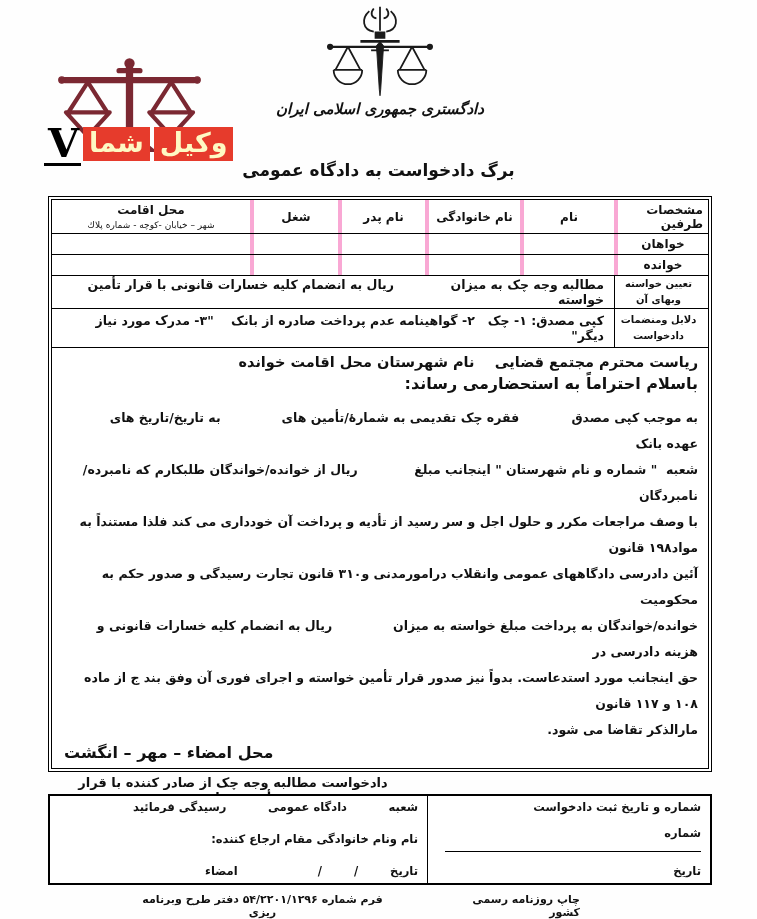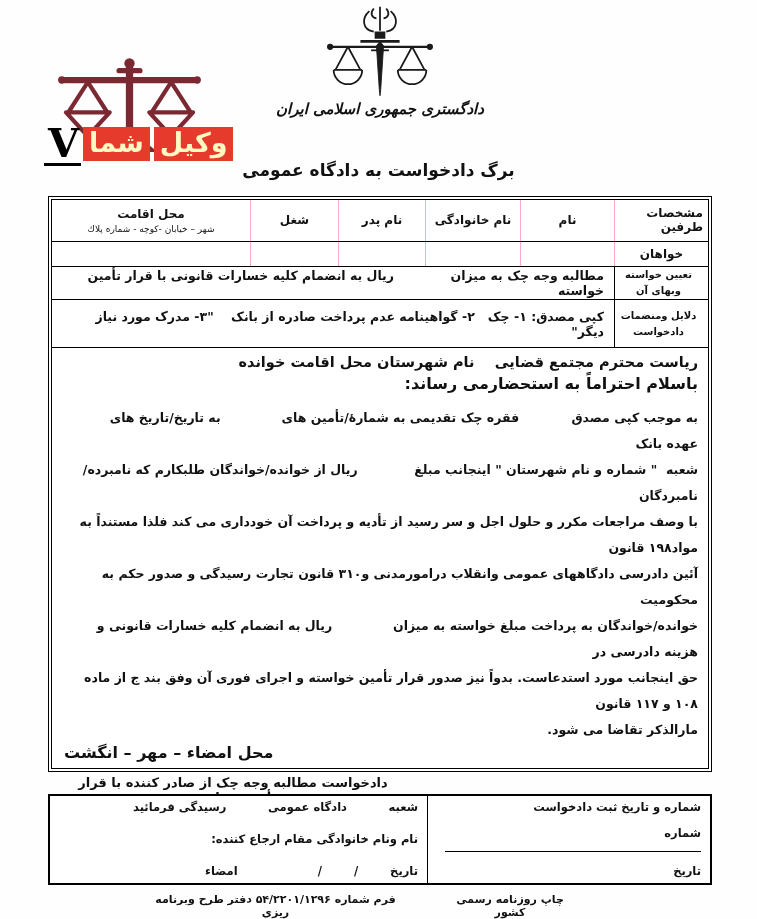--- a/index.html
+++ b/index.html
@@ -33,21 +33,21 @@
                 font-size:17px; font-weight:bold; }
 
   
   .main-table {
     position:absolute; top:196px; left:48px; width:664px; height:576px;
     border:4px double #000; background:#fff;
     display:flex; flex-direction:column; direction:rtl;
   }
   .t-row { display:flex; flex-direction:row; border-bottom:1px solid #000; }
   .t-row:last-child { border-bottom:none; }
-  .t-cell { border-left:1px solid #f9a8d4; display:flex; flex-direction:column;
+  .t-cell { border-left:4px solid #f9a8d4; display:flex; flex-direction:column;
             align-items:center; justify-content:center; font-weight:bold; }
   .t-cell:last-child { border-left:none; }
   .c-label { width:94px; flex:none; }
   .c-name { width:94px; flex:none; }
   .c-family { width:95px; flex:none; }
   .c-father { width:87px; flex:none; }
   .c-job { width:88px; flex:none; }
   .c-res { flex:1; }
   .hdr { height:63px; }
   .hdr .t-cell { font-size:12px; }
@@ -87,23 +87,23 @@
   .fb-rule { border:none; border-top:1px solid #000; width:97%; align-self:flex-start; margin:0; }
   .fb-left { flex:1; display:flex; flex-direction:column; justify-content:space-between;
              padding:4px 9px 5px 9px; }
   .fb-left-row1 { display:flex; justify-content:space-between; padding-left:74px;
                   font-size:11.5px; font-weight:bold; }
   .fb-left-row2 { font-size:11.5px; font-weight:bold; }
   .fb-left-row3 { font-size:11.5px; font-weight:bold; white-space:pre-wrap; }
 
   
   .print-line { position:absolute; top:893px; left:0; width:757px; direction:rtl; }
-  .print-right { position:absolute; left:440px; width:140px; text-align:center;
+  .print-right { position:absolute; left:440px; width:140px; 
                  font-size:11px; font-weight:bold; }
-  .print-left { position:absolute; left:153px; width:245px; text-align:center;
+  .print-left { position:absolute; left:140px; width:245px; text-align:center;
                 font-size:11px; font-weight:bold; }
 </style>
 </head>
 <body>
 
 <div class="page">
 
   <div class="emblem">
     <svg width="150" height="98" viewBox="0 0 140 110">
       <g stroke="#1a1a1a" fill="none" stroke-width="2">
@@ -178,20 +178,28 @@
 
     <div class="t-row r-party">
       <div class="t-cell c-label">خواهان</div>
       <div class="t-cell c-name"></div>
       <div class="t-cell c-family"></div>
       <div class="t-cell c-father"></div>
       <div class="t-cell c-job"></div>
       <div class="t-cell c-res"></div>
     </div>
 
+    <div class="t-row r-party">
+      <div class="t-cell c-label">خوانده</div>
+      <div class="t-cell c-name"></div>
+      <div class="t-cell c-family"></div>
+      <div class="t-cell c-father"></div>
+      <div class="t-cell c-job"></div>
+      <div class="t-cell c-res"></div>
+    </div>
 
 
     <div class="t-row r-span r-claim">
       <div class="span-label">تعیین خواسته وبهای آن</div>
       <div class="span-value">مطالبه وجه چک به میزان             ریال به انضمام کلیه خسارات قانونی با قرار تأمین خواسته</div>
     </div>
 
     <div class="t-row r-span r-evidence">
       <div class="span-label">دلایل ومنضمات دادخواست</div>
       <div class="span-value">کپی مصدق: ۱- چک   ۲- گواهینامه عدم پرداخت صادره از بانک    "۳- مدرک مورد نیاز دیگر"</div>

